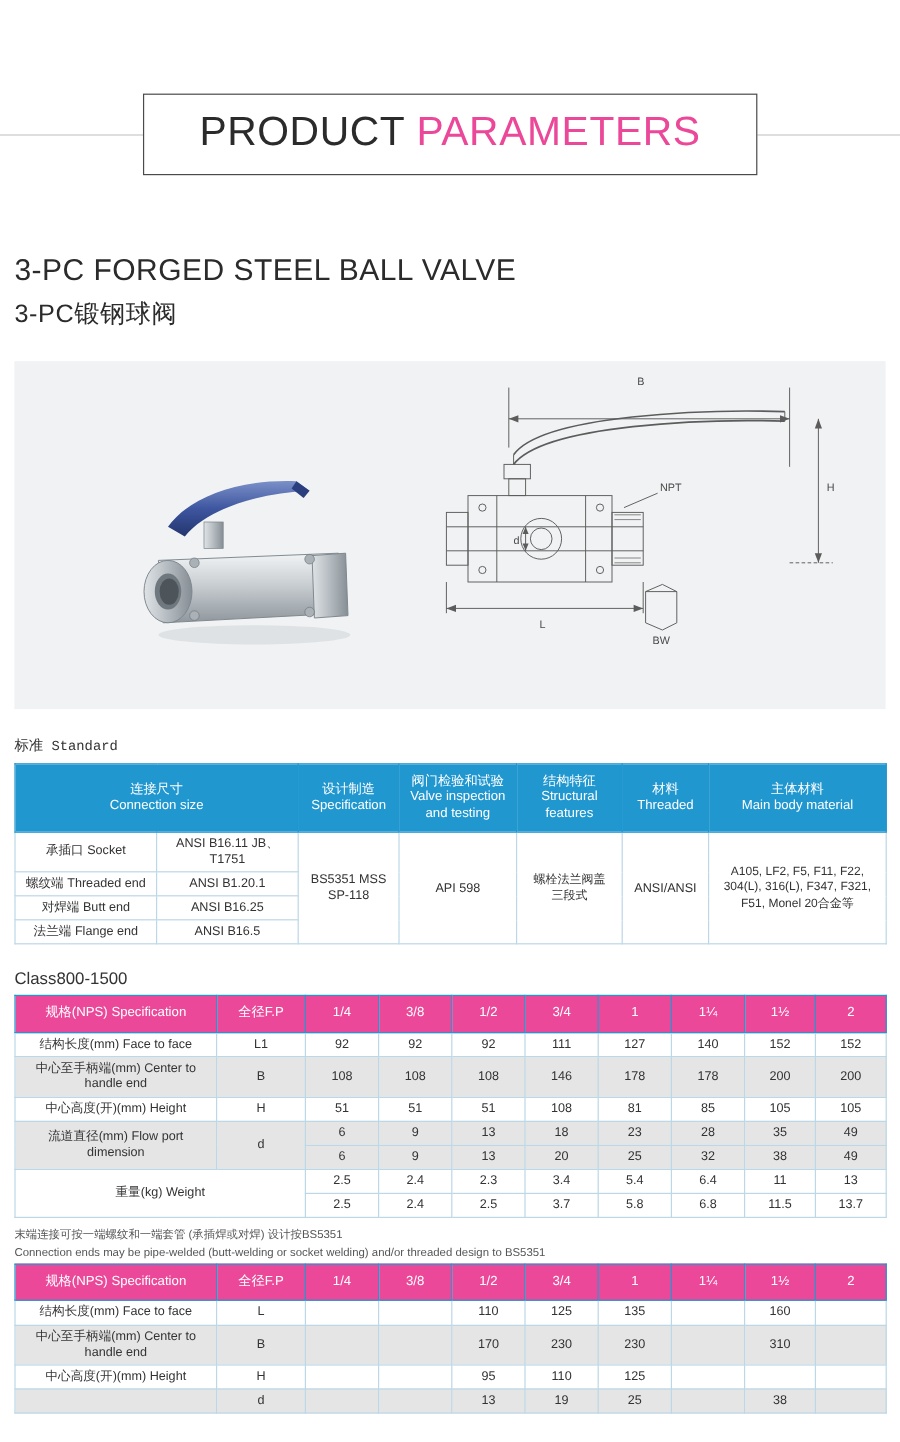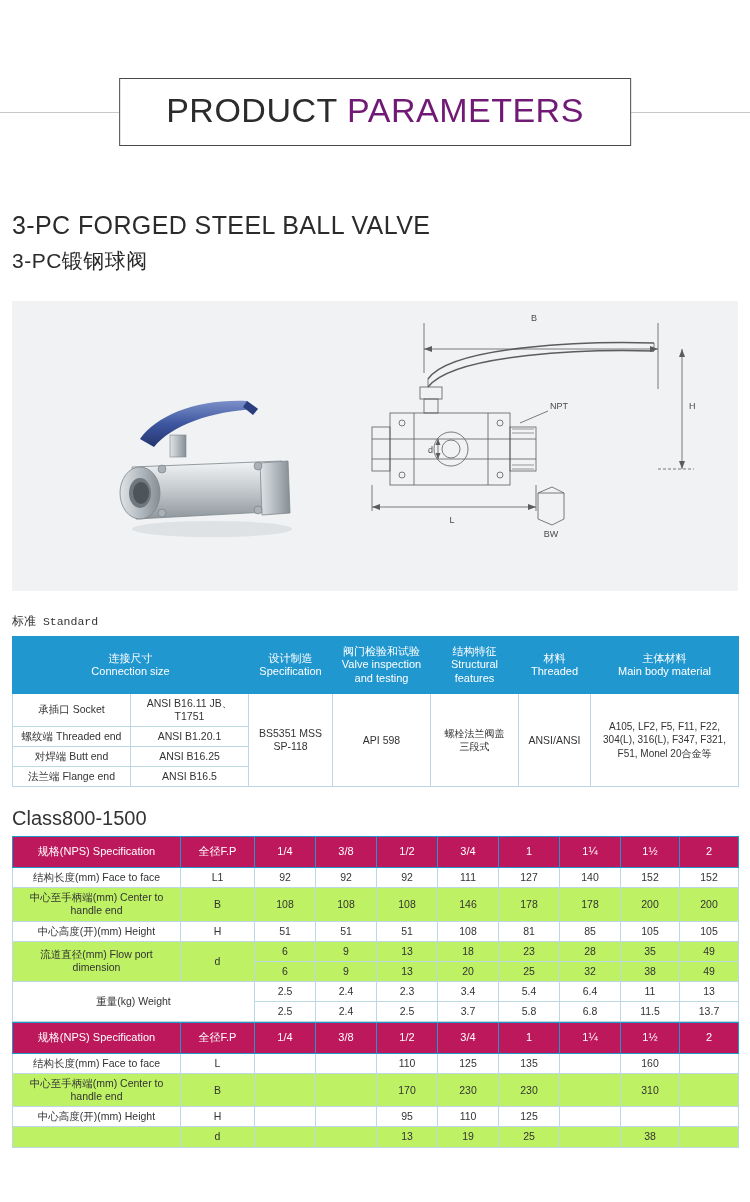--- a/index.html
+++ b/index.html
@@ -39,21 +39,21 @@
     padding: 14px 46px 18px 46px;
     white-space: nowrap;
   }
   .banner-title {
     font-size: 34px;
     letter-spacing: 0.5px;
     font-weight: 400;
     color: #2b2b2b;
     line-height: 1;
   }
-  .banner-title .accent { color: #701a75; margin-top: 45px; }
+  .banner-title .accent { color: #ec4899; margin-top: 45px; }
 
   
   .titles {
     padding: 38px 0 0 12px;
   }
   .title-en {
     font-size: 25px;
     color: #2b2b2b;
     letter-spacing: 0.4px;
     font-weight: 400;
@@ -81,51 +81,51 @@
   
   .sec-label {
     margin: 22px 0 6px 12px;
     font-size: 11.5px;
     color: #333;
     font-family: Liberation Mono, monospace;
   }
   .sec-label .cn { font-size: 12px; }
   .sec-label-big {
     margin: 20px 0 6px 12px;
-    font-size: 20px;
+    font-size: 14px;
     color: #333;
   }
 
   
   table {
     border-collapse: collapse;
     width: 726px;
     margin: 0 12px;
     table-layout: fixed;
   }
   td, th {
     border: 1px solid #bcd7e6;
     font-size: 10.5px;
     color: #333;
     text-align: center;
     padding: 3px 2px;
     font-weight: normal;
     line-height: 1.25;
   }
   thead th {
-    background: #be185d;
+    background: #ec4899;
     color: #fff;
     font-size: 11px;
     padding: 8px 2px;
     border: 1px solid #2197d0;
   }
   .std-table thead th { background: #2197d0; }
   .std-table td { height: 18px; }
   .std-table .tall { font-size: 10px; line-height: 1.35; }
-  .row-alt { background: #bef264; }
+  .row-alt { background: #e5e5e5; }
   .left-label { text-align: center; }
   .note {
     margin: 8px 12px 0 12px;
     font-size: 9.5px;
     color: #555;
     line-height: 1.5;
   }
   .note div + div { margin-top: 1px; }
 
   .hdr-two-line { line-height: 1.2; }
@@ -442,20 +442,24 @@
         <td>2.5</td>
         <td>3.7</td>
         <td>5.8</td>
         <td>6.8</td>
         <td>11.5</td>
         <td>13.7</td>
       </tr>
     </tbody>
   </table>
 
+  <div class="note">
+    <div>末端连接可按一端螺纹和一端套管 (承插焊或对焊) 设计按BS5351</div>
+    <div>Connection ends may be pipe-welded (butt-welding or socket welding) and/or threaded design to BS5351</div>
+  </div>
 
 
   <table class="c2500-table">
     <colgroup>
       <col style="width:168px">
         <col style="width:74px">
         <col style="width:61px">
         <col style="width:61px">
         <col style="width:61px">
         <col style="width:61px">

